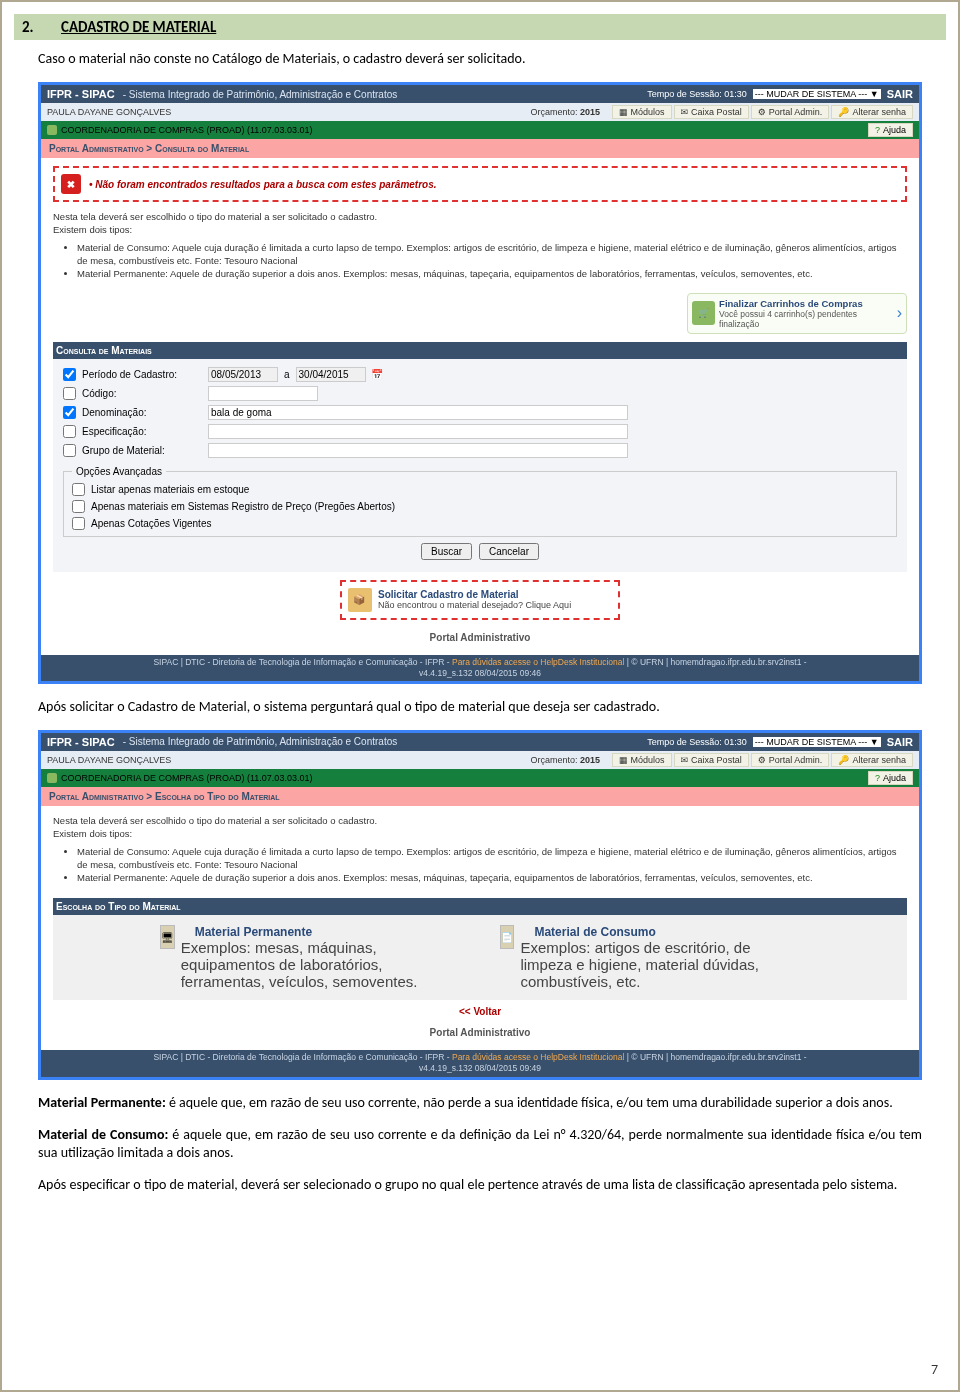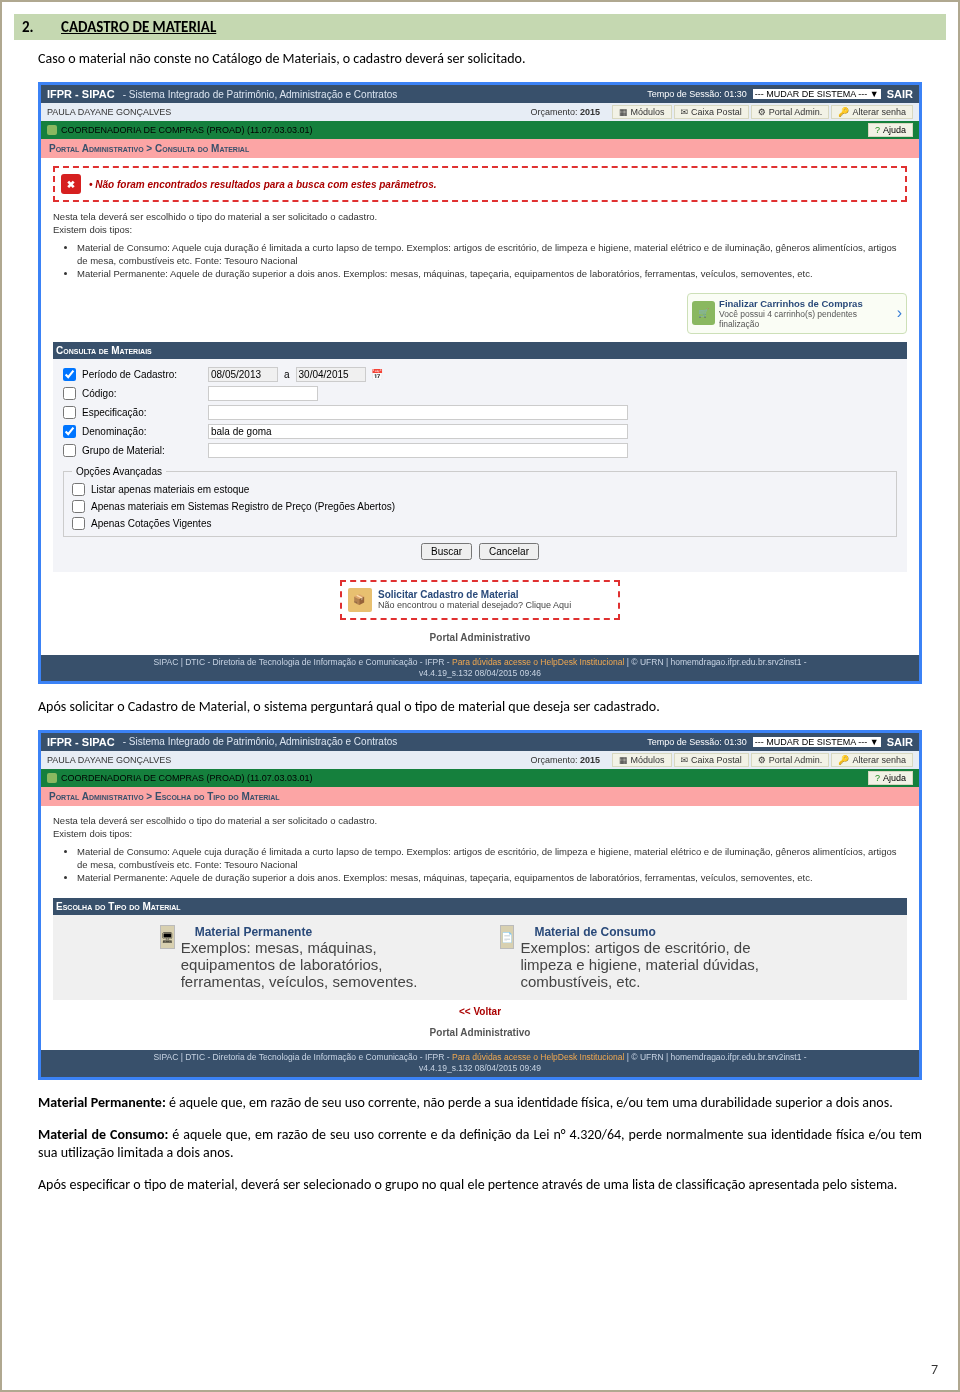--- a/index.html
+++ b/index.html
@@ -316,28 +316,28 @@
         <span>a</span>
         <input type="text" class="datebox" value="30/04/2015" style="">
         <span>📅</span>
       </div>
       <div class="form-row">
         <input type="checkbox" style="">
         <label>Código:</label>
         <input type="text" style="width: 110px;">
       </div>
       <div class="form-row">
+        <input type="checkbox" checked="" style="">
+        <label>Denominação:</label>
+        <input type="text" class="wide" value="bala de goma" style="">
+      </div>
+      <div class="form-row">
         <input type="checkbox" style="">
         <label>Especificação:</label>
         <input type="text" class="wide" style="">
-      </div>
-      <div class="form-row">
-        <input type="checkbox" checked="" style="">
-        <label>Denominação:</label>
-        <input type="text" class="wide" value="bala de goma" style="">
       </div>
       <div class="form-row">
         <input type="checkbox" style="">
         <label>Grupo de Material:</label>
         <input type="text" class="wide" style="">
       </div>
 
       <fieldset>
         <legend>Opções Avançadas</legend>
         <div class="form-row">

